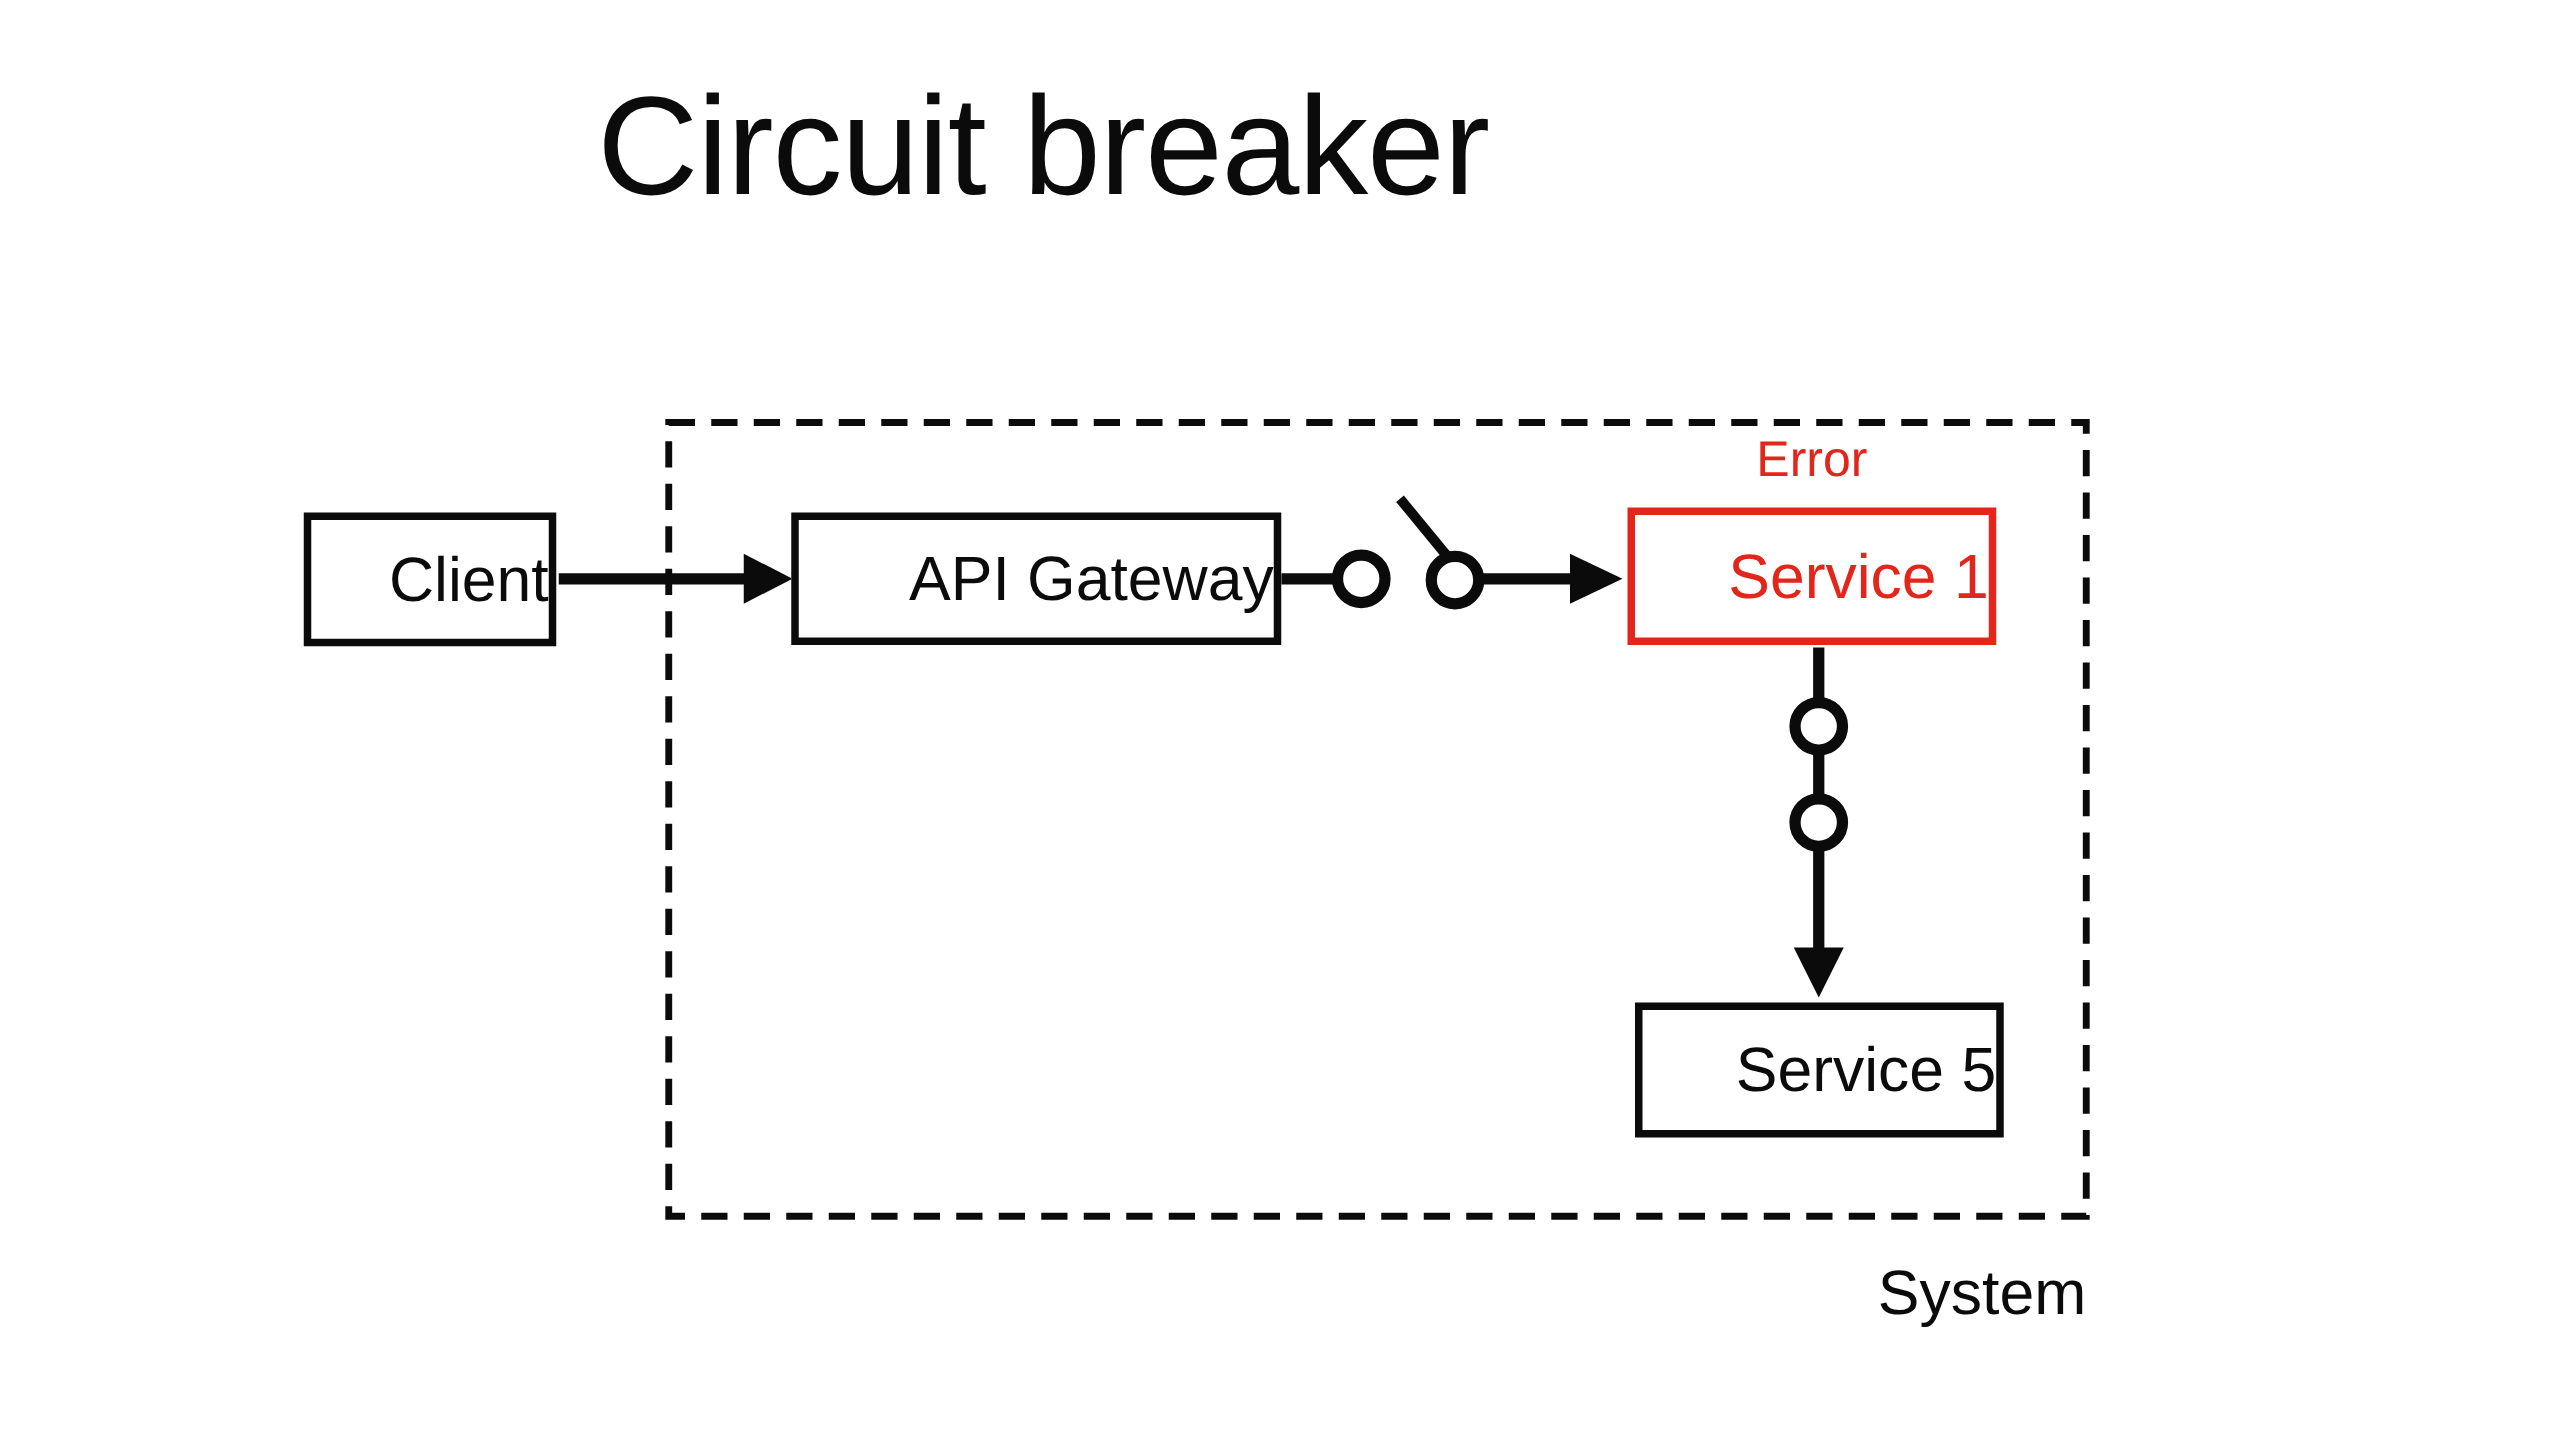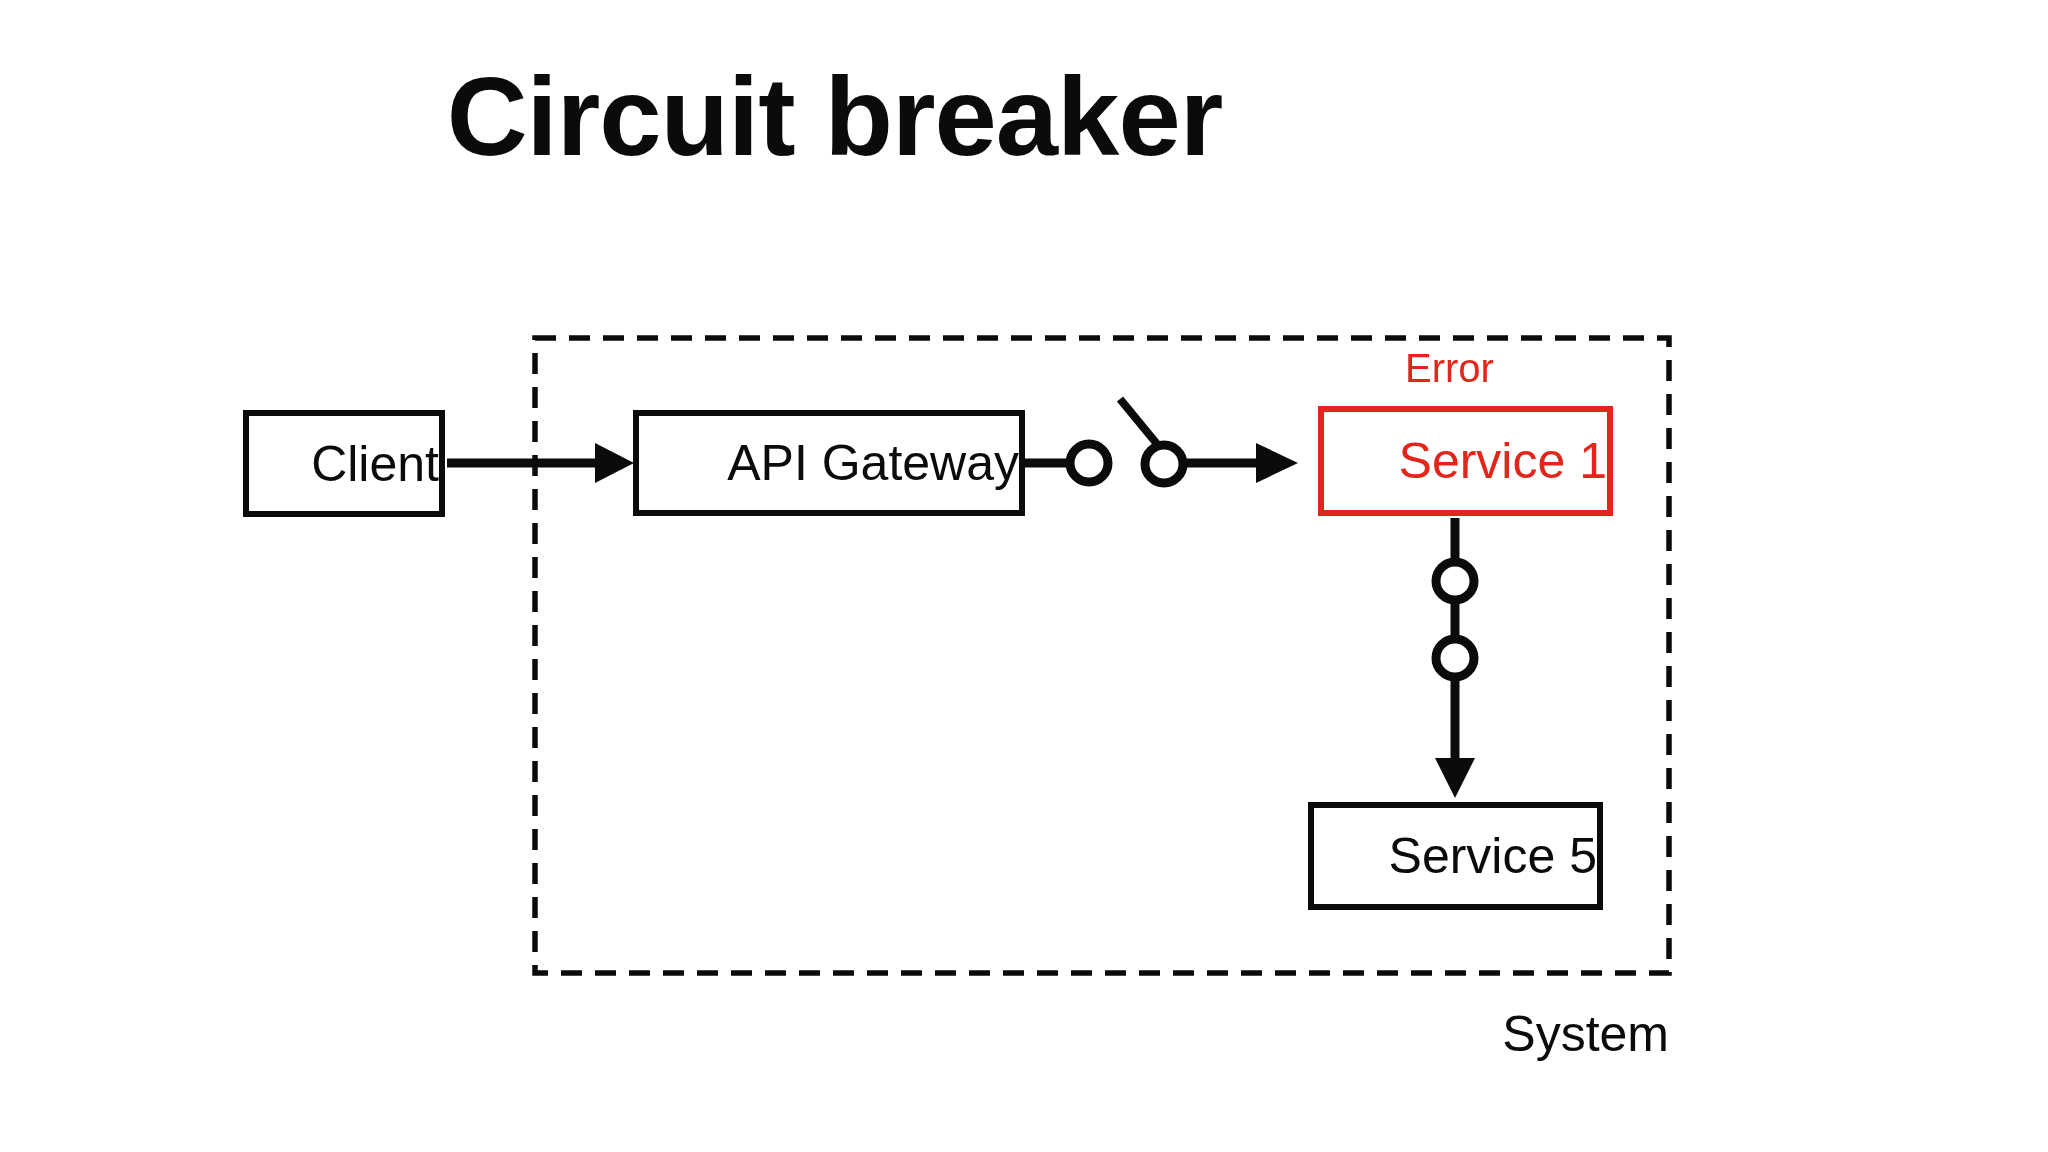--- a/index.html
+++ b/index.html
@@ -17,21 +17,21 @@
   .stage {
     position: relative;
     width: 2048px; height: 1152px;
     background: var(--color-background);
   }
   .diagram-title {
     position: absolute;
     left: 0; top: 52px; width: 1669px;
     text-align: center;
     font-size: 112px;
-    font-weight: 700;
+    font-weight: 400;
     letter-spacing: -1px;
     color: var(--color-line);
   }
   svg.wires {
     position: absolute;
     left: 0; top: 0;
     width: 2048px; height: 1152px;
   }
   .wire  { stroke: var(--color-line); fill: none; }
   .head  { fill: var(--color-line); stroke: none; }
@@ -44,21 +44,20 @@
     justify-content: flex-end;
     border: 6px solid var(--color-line);
     background: var(--color-background);
     font-size: 50px;
     color: var(--color-line);
     white-space: nowrap;
   }
   .node.is-error {
     border-color: var(--color-error);
     color: var(--color-error);
-    margin-left: 16px;
   }
   .annotation {
     position: absolute;
     font-weight: 400;
     white-space: nowrap;
   }
   .annotation.error-label {
     left: 1302px; top: 346px; width: 295px;
     text-align: center;
     font-size: 40px;

